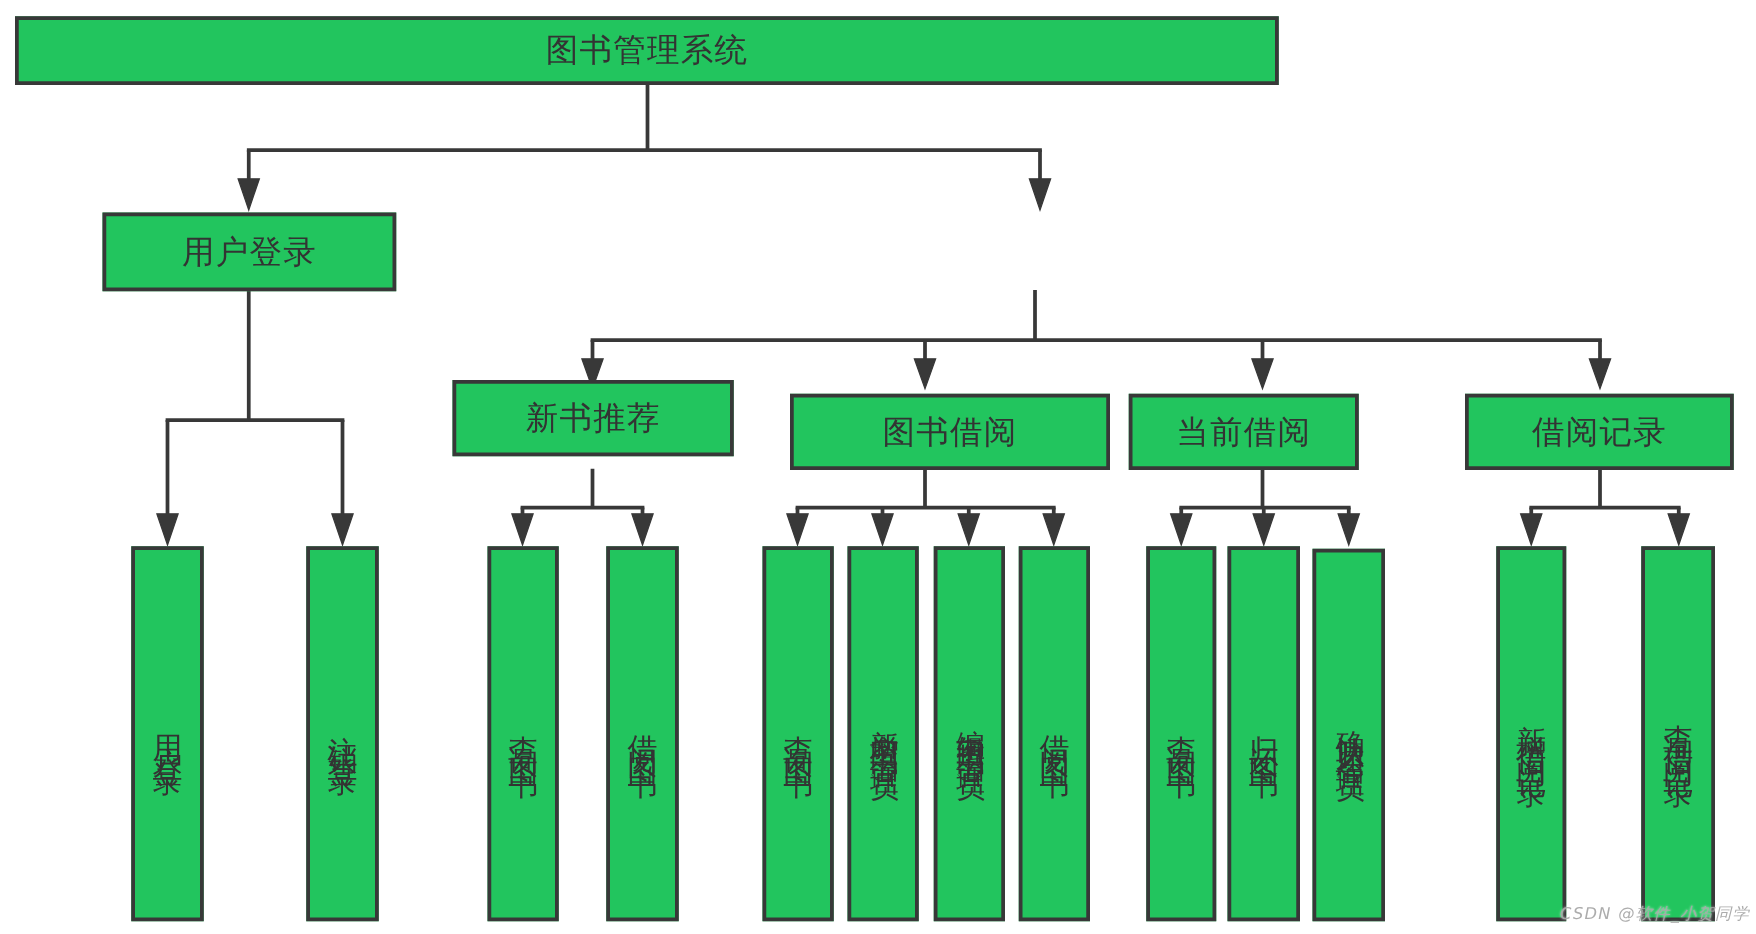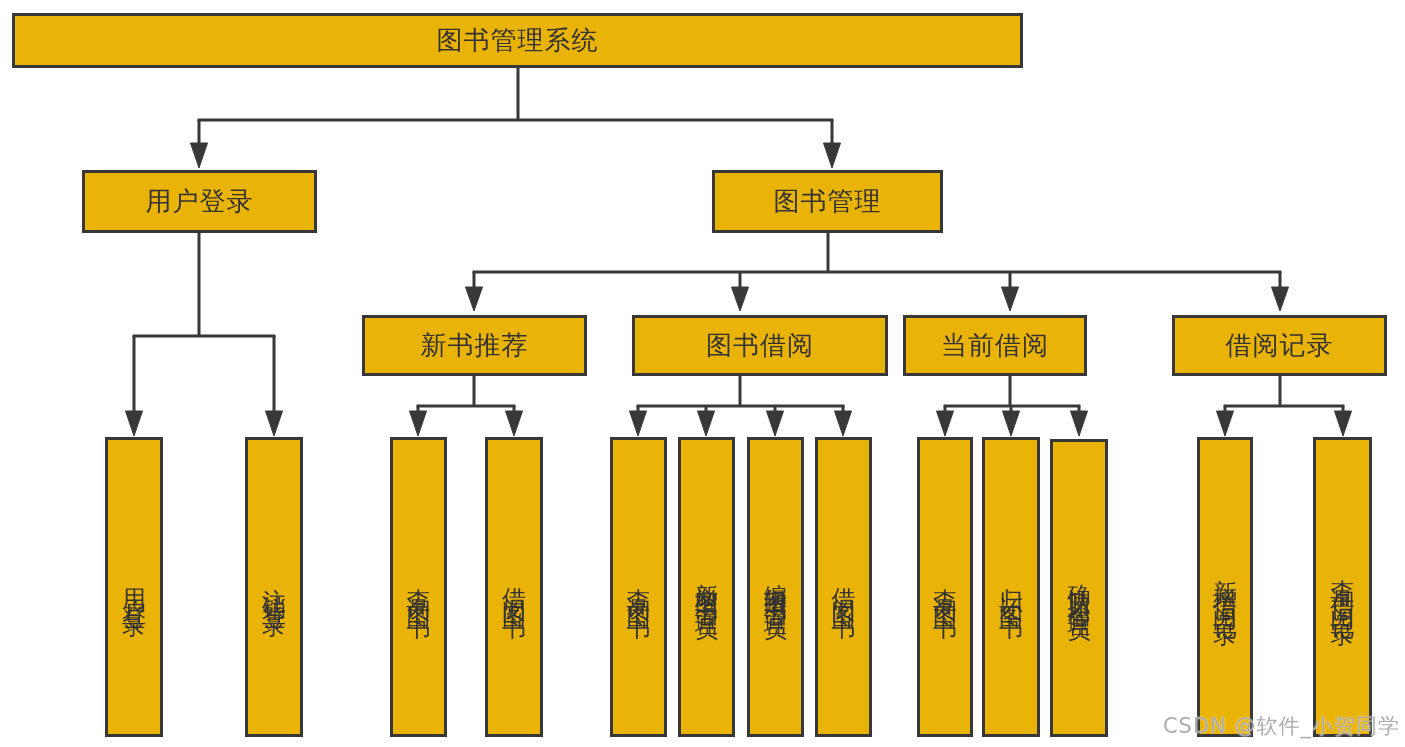--- a/index.html
+++ b/index.html
@@ -2,21 +2,21 @@
 <html><head>
 <meta charset="utf-8">
 <style>
   html,body{margin:0;padding:0;background:#ffffff;}
   body{font-family:"DejaVu Sans",sans-serif;}
   .stage{position:relative;width:1405px;height:747px;background:#ffffff;overflow:hidden;}
   .wires{position:absolute;left:0;top:0;width:1405px;height:747px;}
   .node{
     position:absolute;
     box-sizing:border-box;
-    background:#eab308;
+    background:#22c55e;
     border:3px solid #383838;
     color:#333333;
     display:flex;
     align-items:center;
     justify-content:center;
     text-align:center;
   }
   .h-node{font-size:26px;letter-spacing:1px;white-space:nowrap;}
   .v-node span{
     writing-mode:vertical-rl;
@@ -24,26 +24,27 @@
     font-size:24px;
     letter-spacing:9px;
     line-height:1;
     white-space:nowrap;
   }
   .v-node.long span{font-size:23px;letter-spacing:5px;}
   .watermark{
     position:absolute;
     right:5px;
     bottom:7px;
-    font-size:21px;
+    font-size:13px;
     color:rgba(168,168,168,0.95);
     text-shadow:0 0 2px rgba(255,255,255,0.8);
     letter-spacing:1px;
     white-space:nowrap;
     z-index:5;
+    font-style:italic;
   }
 </style>
 </head>
 <body>
 
 <div class="stage">
 
   <svg class="wires" viewBox="0 0 1405 747" xmlns="http://www.w3.org/2000/svg">
     <g stroke="#383838" stroke-width="3" fill="#383838">
 
@@ -122,25 +123,22 @@
     </g>
   </svg>
 
   <div class="node h-node" style="left:12px;top:13px;width:1011px;height:55px;">
     <span>图书管理系统</span>
   </div>
 
   <div class="node h-node" style="left:82px;top:170px;width:235px;height:63px;">
     <span>用户登录</span>
   </div>
-  <div class="node h-node" style="left:712px;top:170px;width:231px;height:63px;">
-    <span>图书管理</span>
-  </div>
 
-  <div class="node h-node" style="left:362px;top:315px;width:225px;height:61px;">
+  <div class="node h-node" style="left:362px;top:304px;width:225px;height:61px;">
     <span>新书推荐</span>
   </div>
   <div class="node h-node" style="left:632px;top:315px;width:256px;height:61px;">
     <span>图书借阅</span>
   </div>
   <div class="node h-node" style="left:903px;top:315px;width:184px;height:61px;">
     <span>当前借阅</span>
   </div>
   <div class="node h-node" style="left:1172px;top:315px;width:215px;height:61px;">
     <span>借阅记录</span>

